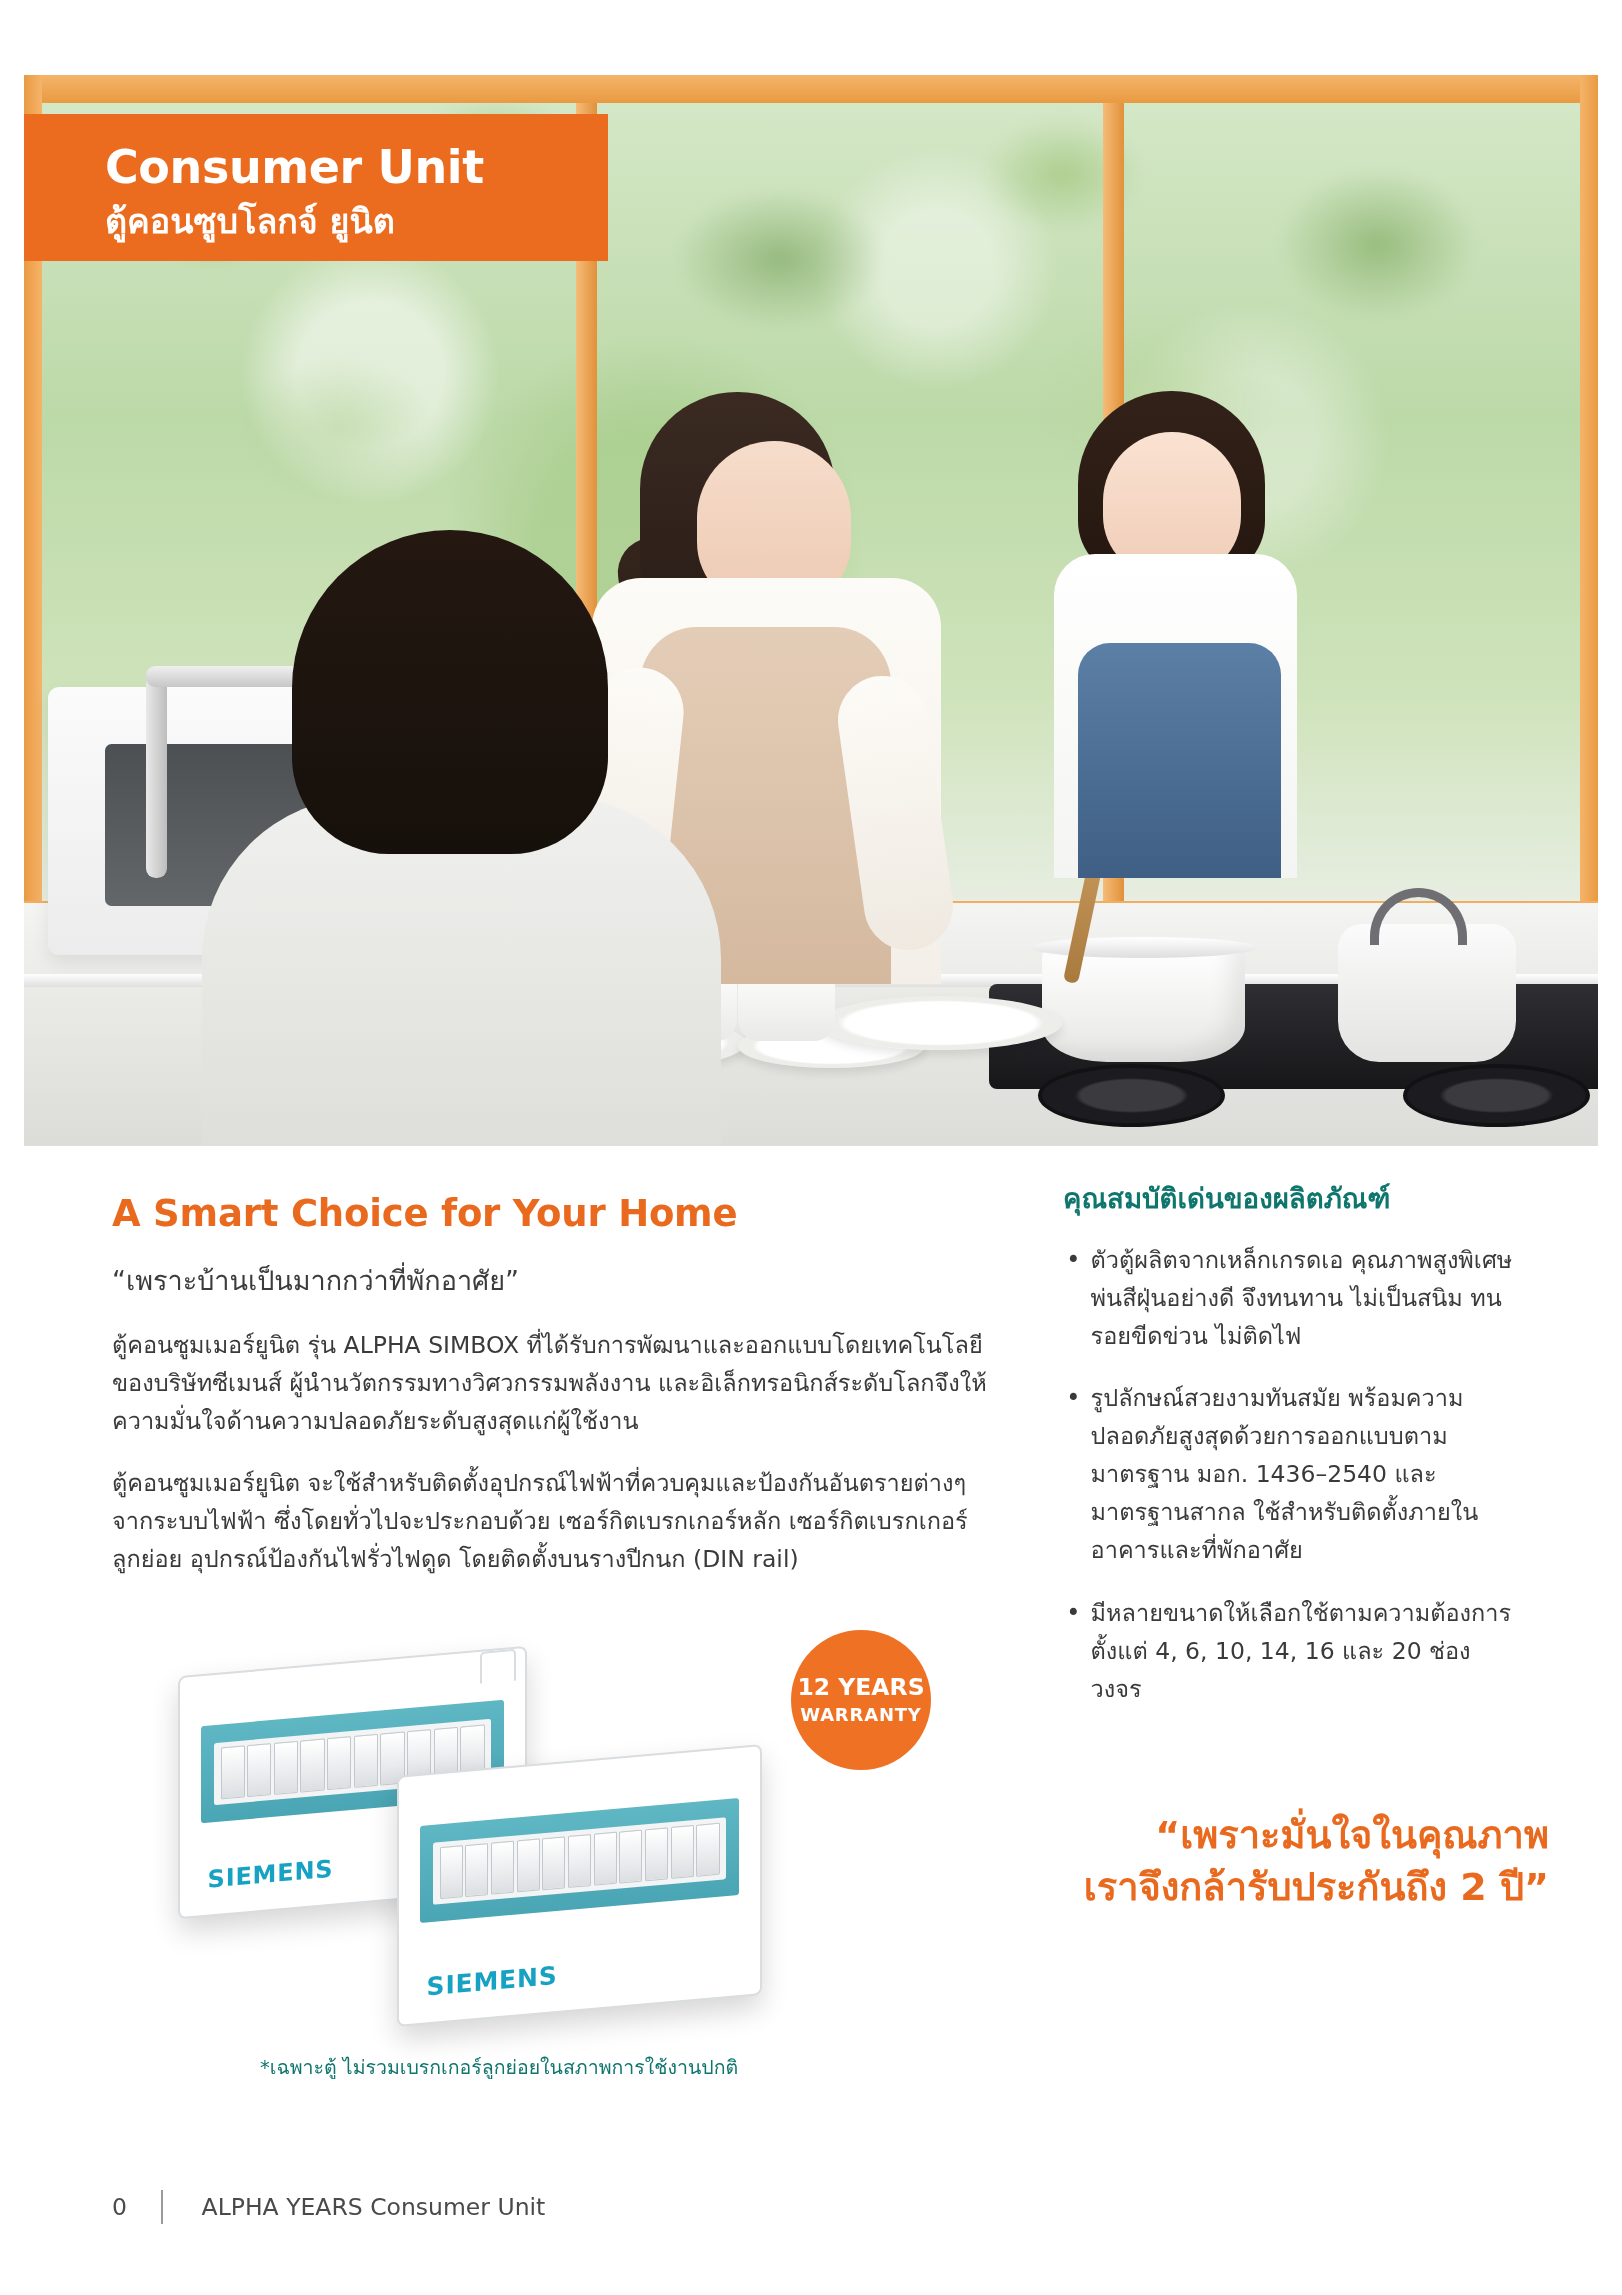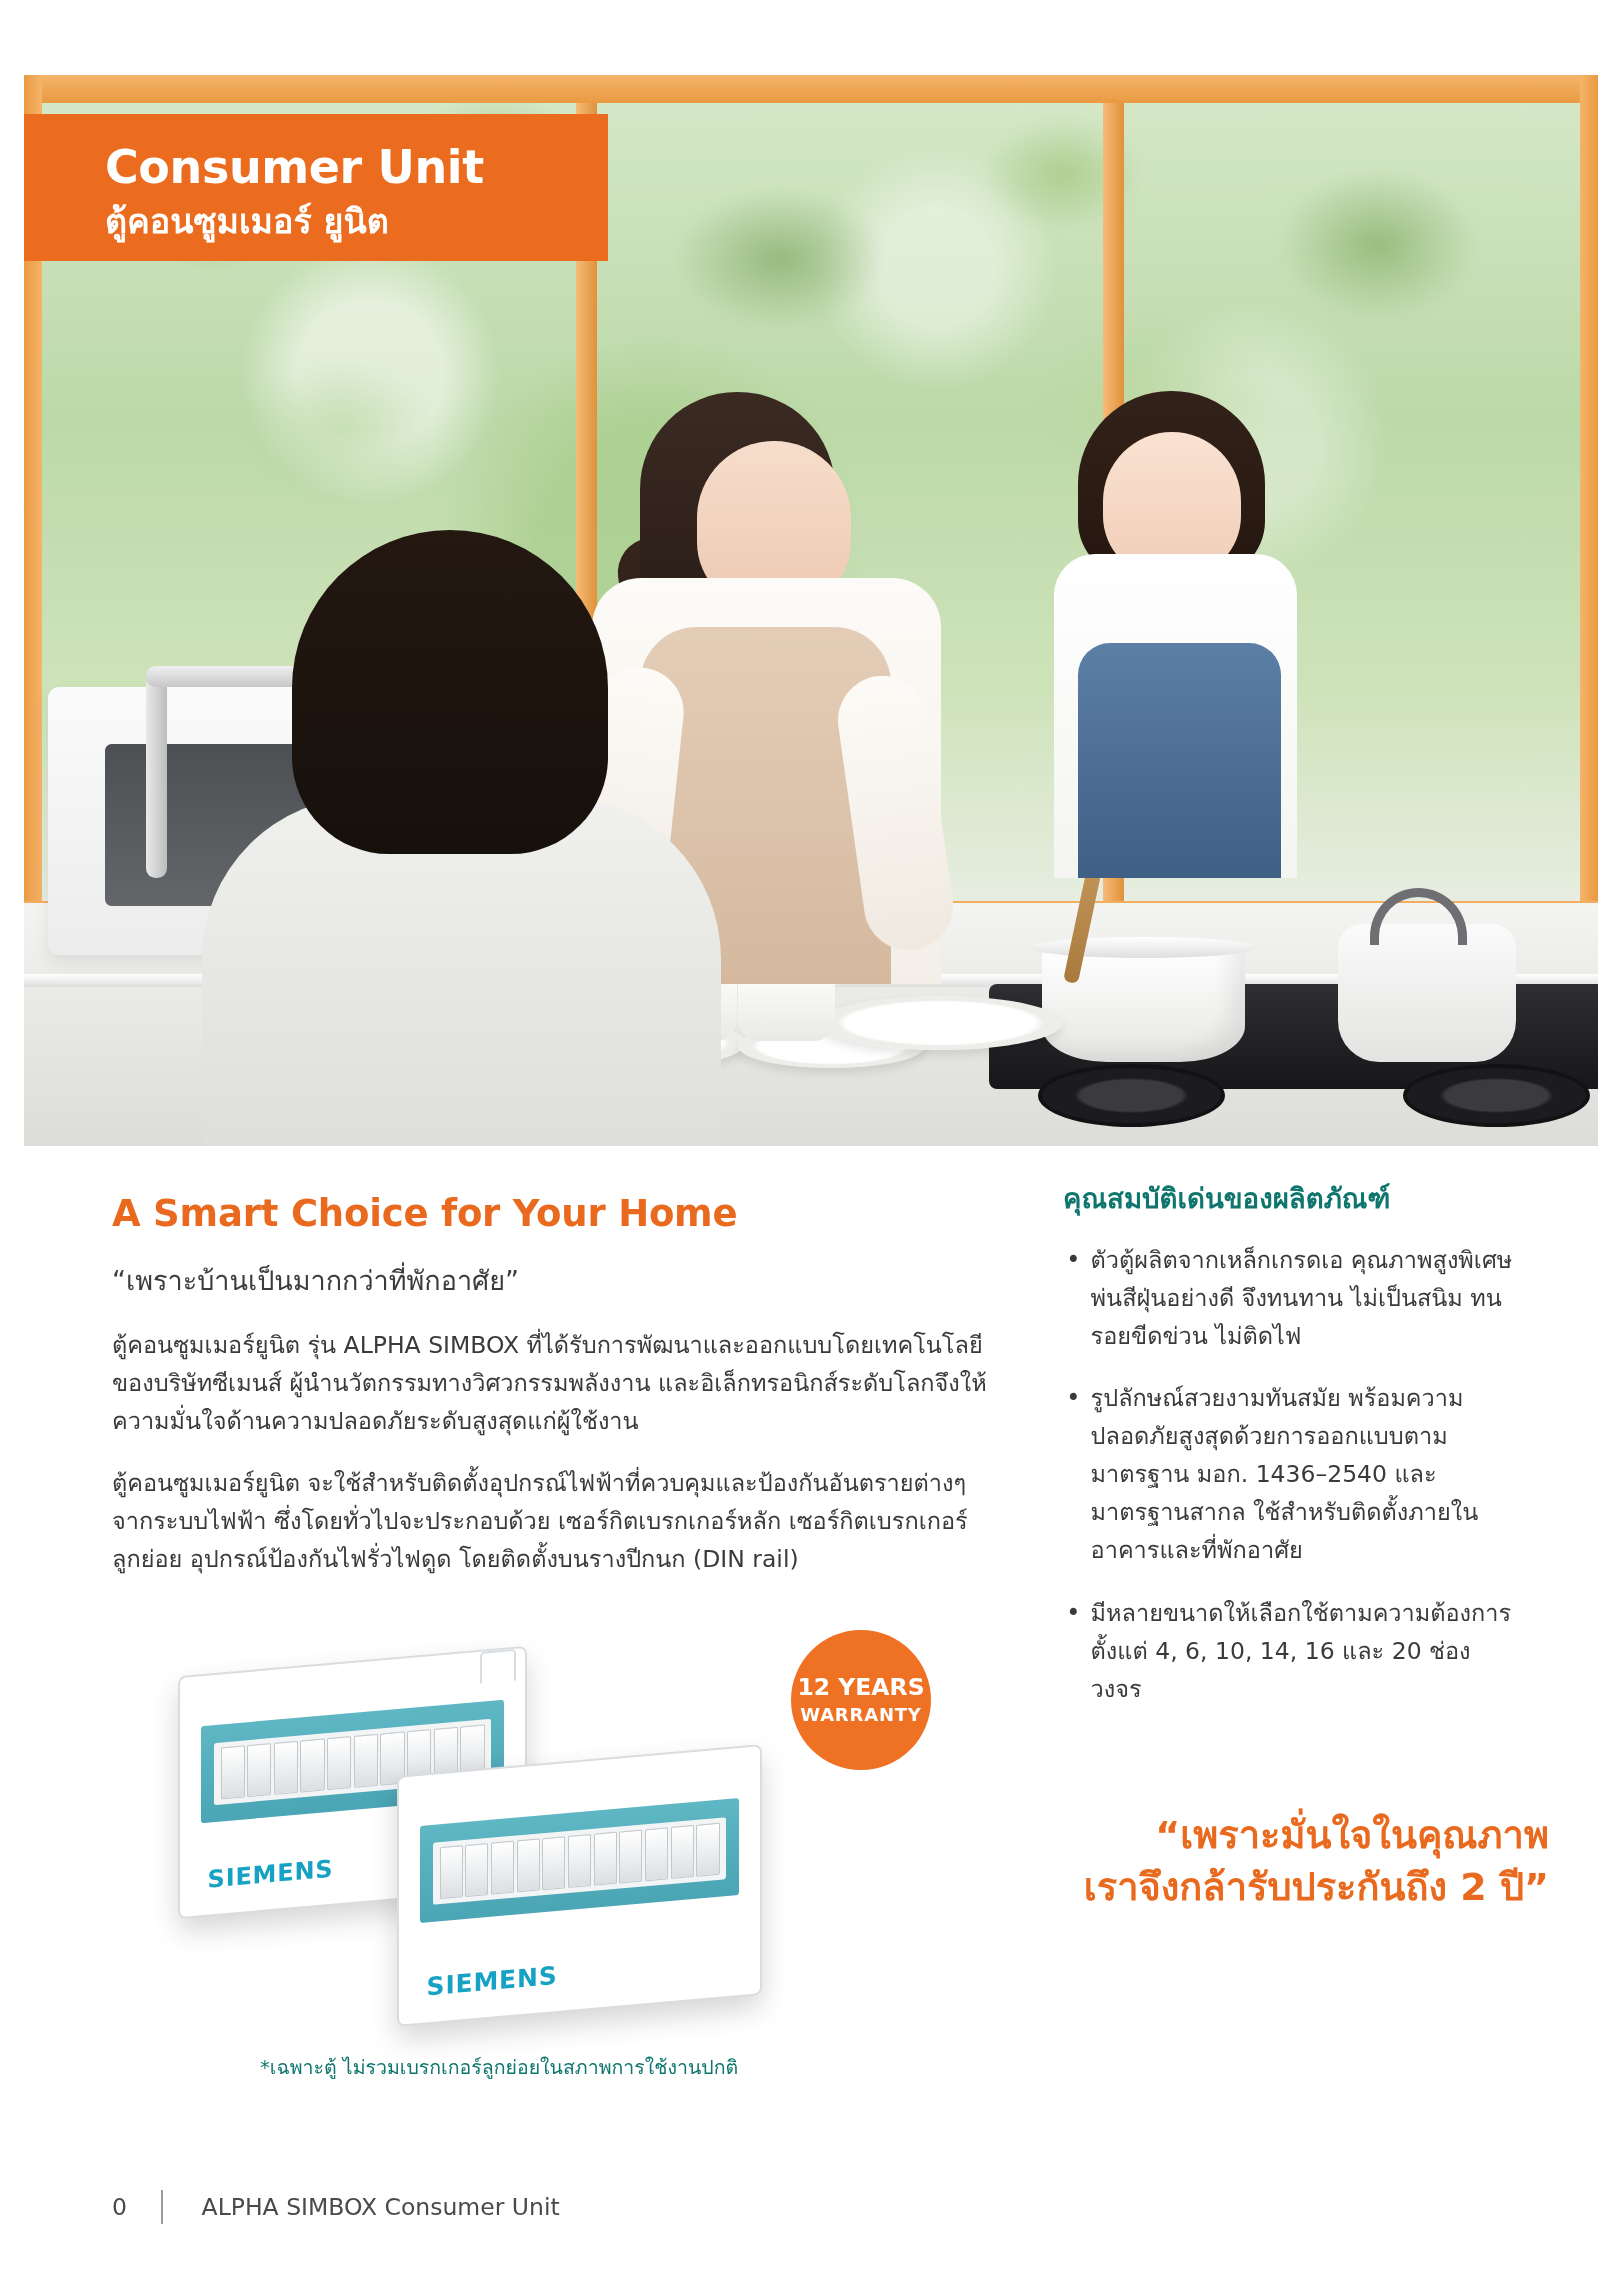--- a/index.html
+++ b/index.html
@@ -486,21 +486,21 @@
     <div class="kid-face"></div>
     <div class="kid-body"></div>
     <div class="kid-overall"></div>
 
     <div class="dad-shoulder"></div>
     <div class="dad-head"></div>
   </div>
 
   <div class="title-badge">
     <div class="title-en">Consumer Unit</div>
-    <div class="title-th">ตู้คอนซูมเมอร์ ยูนิต</div>
+    <div class="title-th">ตู้คอนซูบโลกจ์ ยูนิต</div>
   </div>
 
   <div class="content">
 
     <div class="col-left">
       <div class="heading-en">A Smart Choice for Your Home</div>
       <div class="quote-th">“เพราะบ้านเป็นมากกว่าที่พักอาศัย”</div>
       <p class="para">ตู้คอนซูมเมอร์ยูนิต รุ่น ALPHA SIMBOX ที่ได้รับการพัฒนาและออกแบบโดยเทคโนโลยีของบริษัทซีเมนส์ ผู้นำนวัตกรรมทางวิศวกรรมพลังงาน และอิเล็กทรอนิกส์ระดับโลกจึงให้ความมั่นใจด้านความปลอดภัยระดับสูงสุดแก่ผู้ใช้งาน</p>
       <p class="para">ตู้คอนซูมเมอร์ยูนิต จะใช้สำหรับติดตั้งอุปกรณ์ไฟฟ้าที่ควบคุมและป้องกันอันตรายต่างๆ จากระบบไฟฟ้า ซึ่งโดยทั่วไปจะประกอบด้วย เซอร์กิตเบรกเกอร์หลัก เซอร์กิตเบรกเกอร์ลูกย่อย อุปกรณ์ป้องกันไฟรั่วไฟดูด โดยติดตั้งบนรางปีกนก (DIN rail)</p>
     </div>
@@ -565,17 +565,17 @@
   <div class="slogan">
     <div>“เพราะมั่นใจในคุณภาพ</div>
     <div>เราจึงกล้ารับประกันถึง 2 ปี”</div>
   </div>
 
   <div class="footnote">*เฉพาะตู้ ไม่รวมเบรกเกอร์ลูกย่อยในสภาพการใช้งานปกติ</div>
 
   <div class="footer">
     <span class="pagenum">0</span>
     <span class="divider"></span>
-    <span>ALPHA SIMBOX Consumer Unit</span>
+    <span>ALPHA YEARS Consumer Unit</span>
   </div>
 
 </div>
 
 
 </body></html>

